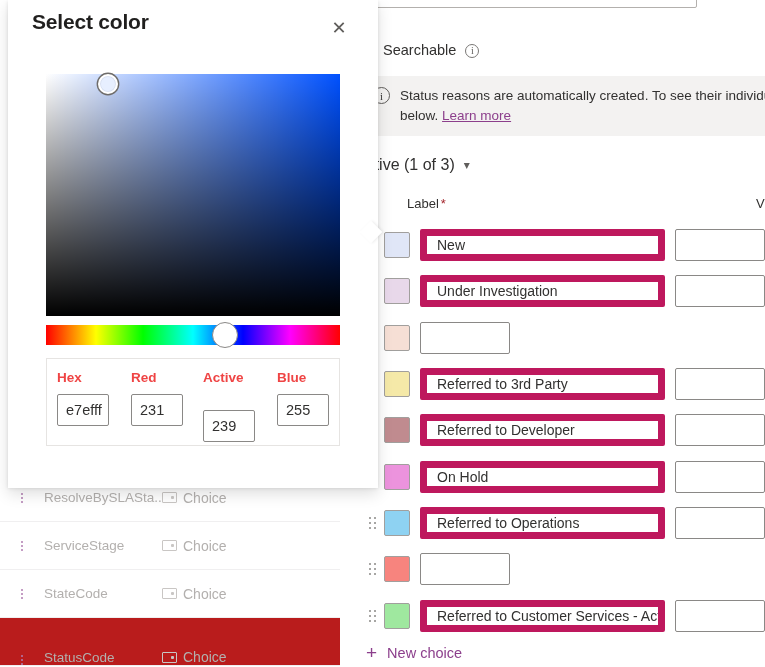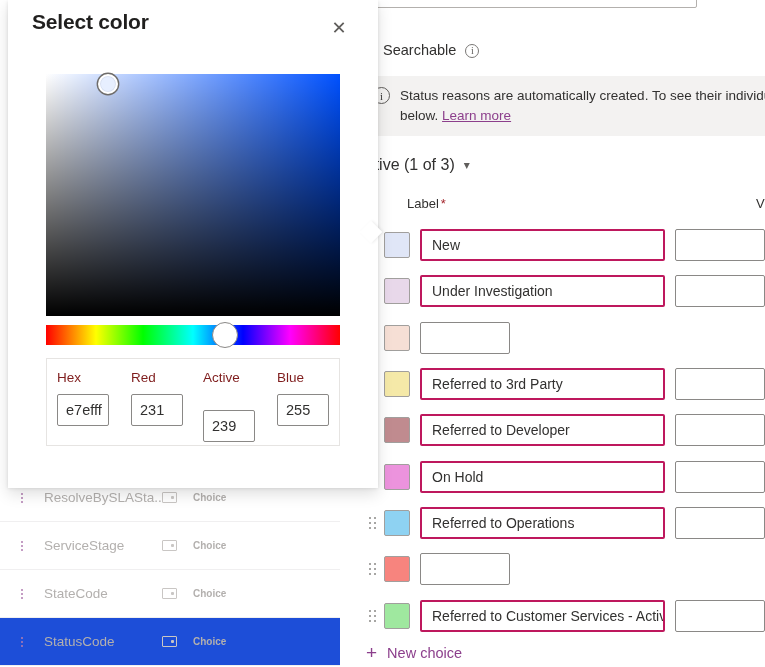--- a/index.html
+++ b/index.html
@@ -34,21 +34,21 @@
   .bg-row {
     position: absolute;
     left: 0;
     width: 340px;
     height: 48px;
     display: flex;
     align-items: center;
     border-bottom: 1px solid #f0eff0;
     background: #ffffff;
   }
-  .bg-row.selected { background: #1d4ed8; }
+  .bg-row.selected { background: #b91c1c; align-items: flex-end; }
   .bg-handle {
     width: 44px;
     display: flex;
     align-items: center;
     justify-content: center;
     flex: 0 0 44px;
   }
   .bg-handle .dots {
     display: flex;
     flex-direction: column;
@@ -65,24 +65,23 @@
   .bg-name {
     flex: 0 0 118px;
     font-size: 13.5px;
     color: #b3b0ae;
     white-space: nowrap;
     overflow: hidden;
   }
   .bg-type {
     display: flex;
     align-items: center;
-    gap: 16px;
-    font-size: 10px;
+    gap: 6px;
+    font-size: 14px;
     color: #b3b0ae;
-    font-weight: bold;
   }
   .bg-type .type-ico {
     width: 15px;
     height: 11px;
     border: 1.4px solid #c9c6c4;
     border-radius: 1px;
     position: relative;
     flex: 0 0 15px;
   }
   .bg-type .type-ico::after {
@@ -266,21 +265,21 @@
     height: 26px;
     flex: 0 0 26px;
     border: 1px solid #a19f9d;
     border-radius: 2px;
     margin-left: 4px;
   }
   .label-input {
     margin-left: 10px;
     width: 338px;
     height: 32px;
-    border: 2px solid #be185d;
+    border: 7px solid #be185d;
     border-radius: 2px;
     background: #fff;
     display: flex;
     align-items: center;
     padding: 0 10px;
     font-size: 14px;
     color: #323130;
     white-space: nowrap;
     overflow: hidden;
   }
@@ -411,22 +410,23 @@
     width: 294px;
     height: 88px;
     border: 1px solid #e6e4e2;
   }
   .field-col {
     position: absolute;
     top: 0;
   }
   .field-col .f-label {
     font-size: 13.5px;
-    color: #7f1d1d;
+    color: #ef4444;
     margin: 11px 0 0 0;
+    font-weight: bold;
   }
   .field-col .f-input {
     margin-top: 9px;
     height: 32px;
     border: 1px solid #8a8886;
     border-radius: 2px;
     display: flex;
     align-items: center;
     padding: 0 8px;
     font-size: 14.5px;

